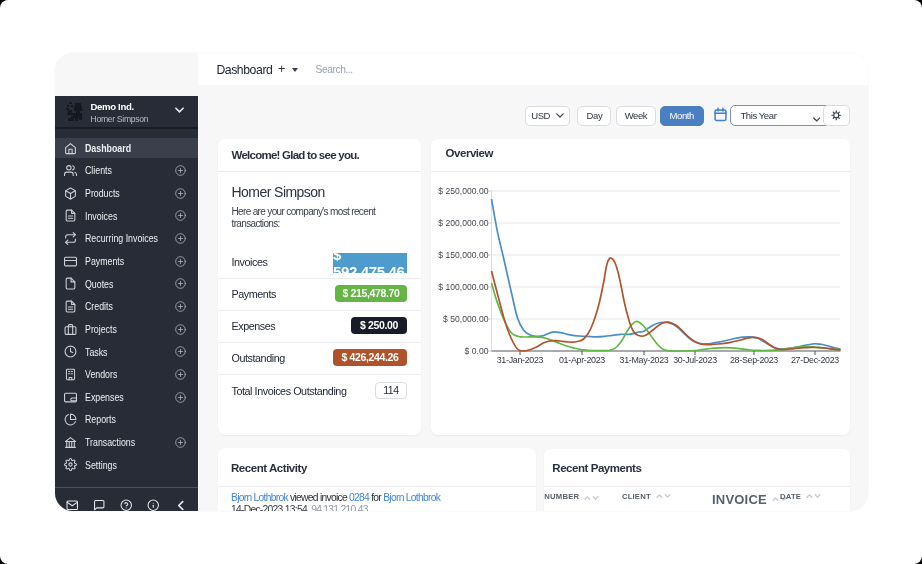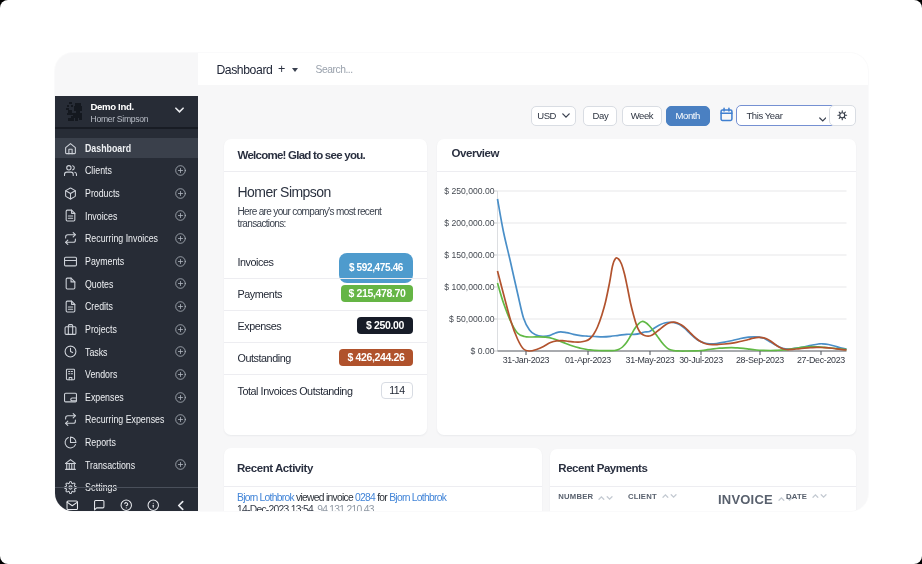--- a/index.html
+++ b/index.html
@@ -22,21 +22,21 @@
 .plus { position:absolute; left:120px; top:4.5px; width:11px; height:11px; color:#b3b9c2; }
 .sb-foot { position:absolute; left:0; bottom:0; width:143px; height:24.5px; border-top:1px solid #4a505b; }
 .sb-foot .fi { position:absolute; top:11.5px; width:12.5px; height:12.5px; color:#e8eaee; }
 
 .topbar { position:absolute; left:143px; top:0; right:0; height:32px; background:#fff; }
 .tb-title { position:absolute; left:18.4px; top:9.5px; font-size:12.2px; letter-spacing:-.4px; font-weight:500; color:#202637; }
 .tb-plus { position:absolute; left:80px; top:9px; font-size:12.5px; color:#2a3040; }
 .tb-caret { position:absolute; left:93.5px; top:15px; width:0; height:0; border-left:3.5px solid transparent; border-right:3.5px solid transparent; border-top:4px solid #3a4150; }
 .tb-search { position:absolute; left:117.5px; top:10.5px; font-size:10.3px; letter-spacing:-.45px; color:#99a1ac; }
 
-.content { position:absolute; left:143px; top:32px; width:670px; height:426px; background:#f7f7f8;margin-left:6px; }
+.content { position:absolute; left:143px; top:32px; width:670px; height:426px; background:#f7f7f8; }
 .btn { position:absolute; top:20.6px; height:20.2px; background:#fff; border:1px solid #d9dde3; border-radius:5px; font-size:9.5px; letter-spacing:-.4px; color:#2e3542; display:flex; align-items:center; justify-content:center; }
 .btn.blue { background:#4a80c2; border-color:#4a80c2; color:#fff; }
 .sel { position:absolute; top:19.9px; height:21px; background:#fff; border:1.5px solid #7590d2; border-radius:5px; font-size:9.5px; letter-spacing:-.4px; color:#2e3542; display:flex; align-items:center; }
 .card { position:absolute; background:#fff; border-radius:7px; box-shadow:0 1px 2px rgba(24,32,63,.06); }
 .ct { position:absolute; font-size:11.5px; font-weight:bold; letter-spacing:-.45px; color:#2a3040; white-space:nowrap; }
 .hr { position:absolute; left:0; right:0; height:1px; background:#ededf1; }
 </style>
 </head>
 <body>
 <div class="page">
@@ -250,37 +250,20 @@
             <span class="plus">
               <svg viewBox="0 0 24 24" fill="none" stroke="currentColor" stroke-linecap="round" stroke-linejoin="round" stroke-width="1.7">
                 <circle cx="12" cy="12" r="10.5"></circle>
                 <path d="M12 7.5v9M7.5 12h9"></path>
               </svg>
             </span>
           </li>
 <li>
             <span class="mi">
               <svg viewBox="0 0 24 24" fill="none" stroke="currentColor" stroke-linecap="round" stroke-linejoin="round" stroke-width="2">
-                <path d="M17 1l4 4-4 4"></path>
-                <path d="M3 11V9a4 4 0 0 1 4-4h14"></path>
-                <path d="M7 23l-4-4 4-4"></path>
-                <path d="M21 13v2a4 4 0 0 1-4 4H3"></path>
-              </svg>
-            </span>
-            <span class="ml">Recurring Expenses</span>
-            <span class="plus">
-              <svg viewBox="0 0 24 24" fill="none" stroke="currentColor" stroke-linecap="round" stroke-linejoin="round" stroke-width="1.7">
-                <circle cx="12" cy="12" r="10.5"></circle>
-                <path d="M12 7.5v9M7.5 12h9"></path>
-              </svg>
-            </span>
-          </li>
-<li>
-            <span class="mi">
-              <svg viewBox="0 0 24 24" fill="none" stroke="currentColor" stroke-linecap="round" stroke-linejoin="round" stroke-width="2">
                 <path d="M21.21 15.89A10 10 0 1 1 8 2.83"></path>
                 <path d="M22 12A10 10 0 0 0 12 2v10z"></path>
               </svg>
             </span>
             <span class="ml">Reports</span>
           </li>
 <li>
             <span class="mi">
               <svg viewBox="0 0 24 24" fill="none" stroke="currentColor" stroke-linecap="round" stroke-linejoin="round" stroke-width="2">
                 <path d="M3 21h18"></path>
@@ -371,21 +354,21 @@
             <path d="M12 3.6v2.3M12 18.1v2.3M3.6 12h2.3M18.1 12h2.3M6.1 6.1l1.7 1.7M16.2 16.2l1.7 1.7M17.9 6.1l-1.7 1.7M7.8 16.2l-1.7 1.7"></path>
           </svg>
         </div>
 
 <div class="card" style="left:20px;top:54px;width:203px;height:296px">
   <div class="ct" style="left:13.5px;top:9.5px;letter-spacing:-.75px">Welcome! Glad to see you.</div>
   <div class="hr" style="top:31.5px"></div>
   <div style="position:absolute;left:13.5px;top:44.5px;font-size:14px;letter-spacing:-.55px;color:#2b3240">Homer Simpson</div>
   <div style="position:absolute;left:13.5px;top:67px;font-size:10px;letter-spacing:-.65px;line-height:11.8px;color:#3a414d">Here are your company's most recent transactions:</div>
   <div style="position:absolute;left:13.5px;top:117.0px;font-size:10.8px;letter-spacing:-.45px;color:#232936">Invoices</div>
-          <div style="position:absolute;right:14px;top:113.7px;width:74px;height:30px;background:#4e9bcd;border-radius:8px;color:#fff;font-size:10px;letter-spacing:-.35px;font-weight:bold;display:flex;align-items:center;justify-content:center">$ 592,475.46</div>
+          <div style="position:absolute;right:14px;top:113.7px;width:74px;height:20px;background:#4e9bcd;border-radius:0;color:#fff;font-size:15px;letter-spacing:-.35px;font-weight:bold;display:flex;align-items:center;justify-content:center">$ 592,475.46</div>
           <div style="position:absolute;left:13.5px;top:148.9px;font-size:10.8px;letter-spacing:-.45px;color:#232936">Payments</div>
           <div style="position:absolute;right:14px;top:145.7px;width:72px;height:17.5px;background:#65b545;border-radius:4px;color:#fff;font-size:10.5px;letter-spacing:-.35px;font-weight:bold;display:flex;align-items:center;justify-content:center">$ 215,478.70</div>
           <div style="position:absolute;left:13.5px;top:180.9px;font-size:10.8px;letter-spacing:-.45px;color:#232936">Expenses</div>
           <div style="position:absolute;right:14px;top:177.7px;width:56px;height:17.5px;background:#171c28;border-radius:4px;color:#fff;font-size:10.5px;letter-spacing:-.35px;font-weight:bold;display:flex;align-items:center;justify-content:center">$ 250.00</div>
           <div style="position:absolute;left:13.5px;top:212.9px;font-size:10.8px;letter-spacing:-.45px;color:#232936">Outstanding</div>
           <div style="position:absolute;right:14px;top:209.7px;width:74px;height:17.5px;background:#b0522c;border-radius:4px;color:#fff;font-size:10.5px;letter-spacing:-.35px;font-weight:bold;display:flex;align-items:center;justify-content:center">$ 426,244.26</div>
           <div class="hr" style="top:138.5px"></div>
           <div class="hr" style="top:170.5px"></div>
           <div class="hr" style="top:202.5px"></div>
           <div class="hr" style="top:234.5px"></div>
@@ -437,21 +420,21 @@
 <div class="card" style="left:19.6px;top:363.4px;width:318.9px;height:70px">
   <div class="ct" style="left:13.4px;top:13.8px">Recent Activity</div>
   <div class="hr" style="top:37.3px"></div>
   <div style="position:absolute;left:13.4px;top:43.8px;font-size:10.3px;letter-spacing:-.72px;color:#2a3038"><span style="color:#4285d8">Bjorn Lothbrok</span> viewed invoice <span style="color:#4285d8">0284</span> for <span style="color:#4285d8">Bjorn Lothbrok</span></div>
   <div style="position:absolute;left:13.4px;top:55.2px;font-size:10.3px;letter-spacing:-.72px;color:#343b47">14-Dec-2023 13:54&nbsp;&nbsp;<span style="color:#9099a4">94.131.210.43</span></div>
 </div>
 
 <div class="card" style="left:346.3px;top:363.9px;width:305.7px;height:70px">
   <div class="ct" style="left:8px;top:13.4px">Recent Payments</div>
   <div class="hr" style="top:36.8px"></div>
-  <div style="position:absolute;left:8px;top:43px;font-size:7.7px;font-weight:bold;letter-spacing:.2px;color:#59616e;display:flex;align-items:flex-end;gap:5px">NUMBER <svg width="15" height="6" viewBox="0 0 15 6" fill="none" stroke="#c4cad2" stroke-width="1.3" stroke-linecap="round">
+  <div style="position:absolute;left:0;top:43px;font-size:7.7px;font-weight:bold;letter-spacing:.2px;color:#59616e;display:flex;align-items:flex-end;gap:5px">NUMBER <svg width="15" height="6" viewBox="0 0 15 6" fill="none" stroke="#c4cad2" stroke-width="1.3" stroke-linecap="round">
               <path d="M1 4.3 3.4 1.9 5.8 4.3"></path>
               <path d="M9.2 1.7 11.6 4.1 14 1.7"></path>
             </svg></div>
           <div style="position:absolute;left:77.6px;top:43px;font-size:7.7px;font-weight:bold;letter-spacing:.2px;color:#59616e;display:flex;align-items:center;gap:5px">CLIENT <svg width="15" height="6" viewBox="0 0 15 6" fill="none" stroke="#c4cad2" stroke-width="1.3" stroke-linecap="round">
               <path d="M1 4.3 3.4 1.9 5.8 4.3"></path>
               <path d="M9.2 1.7 11.6 4.1 14 1.7"></path>
             </svg></div>
           <div style="position:absolute;left:167.7px;top:43px;font-size:13px;font-weight:bold;letter-spacing:.2px;color:#59616e;display:flex;align-items:center;gap:5px">INVOICE <svg width="15" height="6" viewBox="0 0 15 6" fill="none" stroke="#c4cad2" stroke-width="1.3" stroke-linecap="round">
               <path d="M1 4.3 3.4 1.9 5.8 4.3"></path>
               <path d="M9.2 1.7 11.6 4.1 14 1.7"></path>

